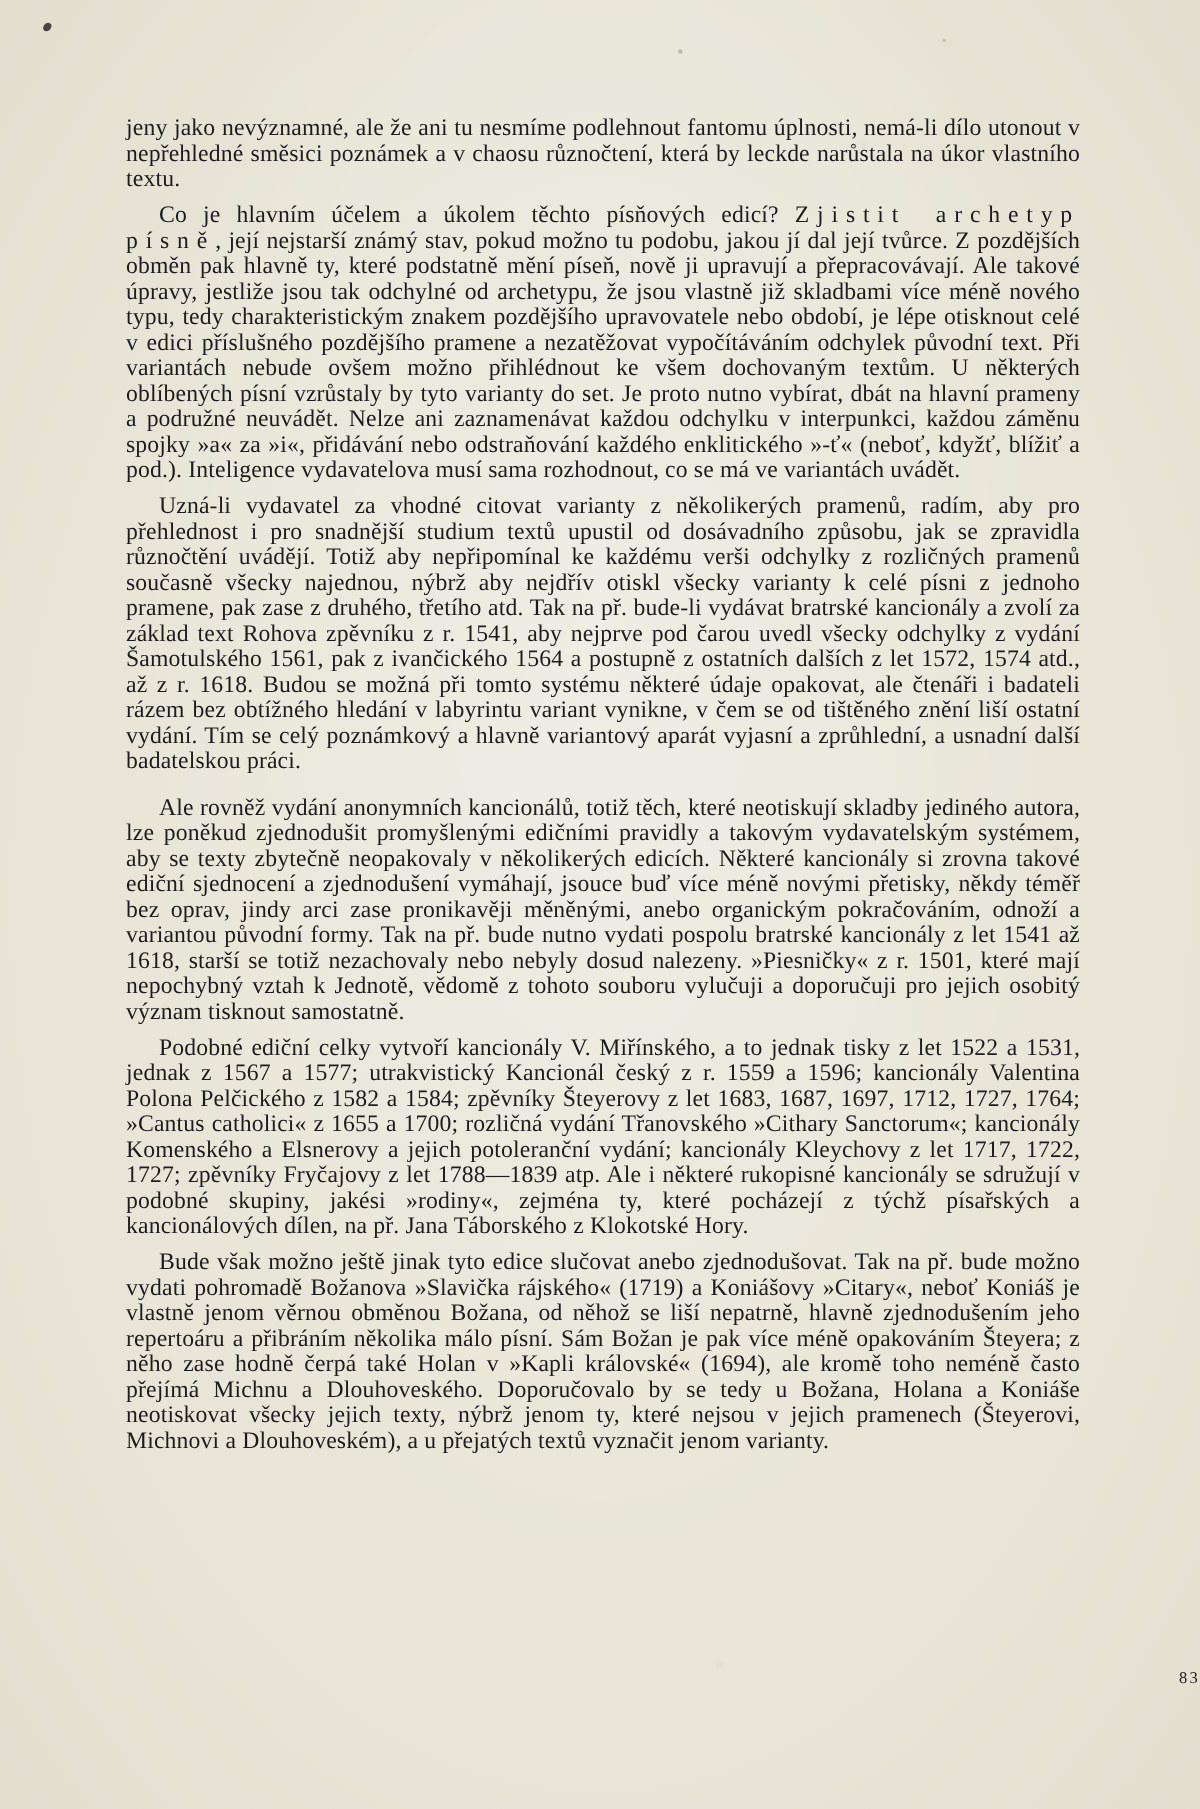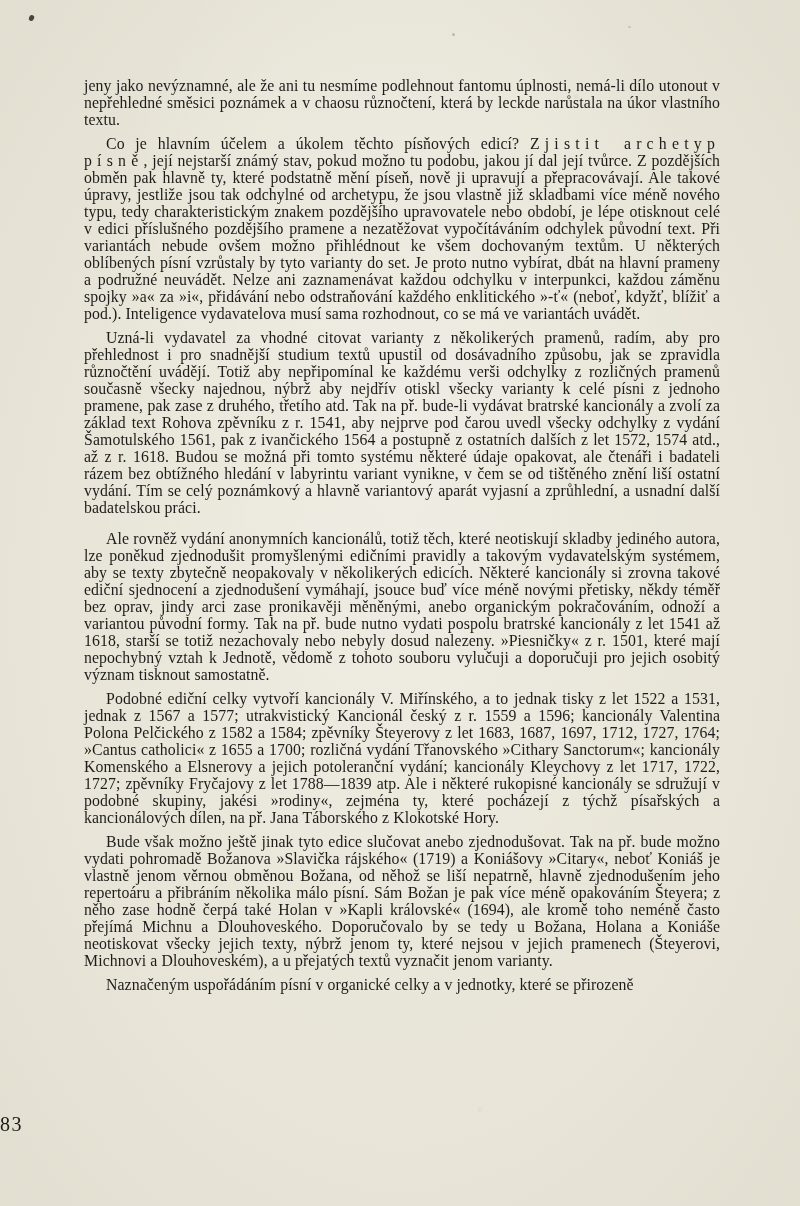--- a/index.html
+++ b/index.html
@@ -54,22 +54,22 @@
   }
   .sperr {
     letter-spacing: 0.33em;
     word-spacing: 0.25em;
   }
   .pagenum {
     position: absolute;
     top: 1113px;
     left: 0;
     width: 800px;
-    text-align: left;
-    font-size: 20px;
+    text-align: right;
+    font-size: 11px;
     letter-spacing: 1.5px;
   }
   .speck {
     position: absolute;
     pointer-events: none;
   }
   .speck.s1 {
     left: 29px; top: 15px;
     width: 5px; height: 6px;
     background: #2e2c28;
@@ -105,16 +105,15 @@
   <p class="p"><span>Co je hlavním účelem a úkolem těchto písňových edicí? </span><span class="sperr">Zjistit archetyp písně</span><span>, její nejstarší známý stav, pokud možno tu podobu, jakou jí dal její tvůrce. Z pozdějších obměn pak hlavně ty, které podstatně mění píseň, nově ji upravují a přepracovávají. Ale takové úpravy, jestliže jsou tak odchylné od archetypu, že jsou vlastně již skladbami více méně nového typu, tedy charakteristickým znakem pozdějšího upravovatele nebo období, je lépe otisknout celé v edici příslušného pozdějšího pramene a nezatěžovat vypočítáváním odchylek původní text. Při variantách nebude ovšem možno přihlédnout ke všem dochovaným textům. U některých oblíbených písní vzrůstaly by tyto varianty do set. Je proto nutno vybírat, dbát na hlavní prameny a podružné neuvádět. Nelze ani zaznamenávat každou odchylku v interpunkci, každou záměnu spojky »a« za »i«, přidávání nebo odstraňování každého enklitického »-ť« (neboť, kdyžť, blížiť a pod.). Inteligence vydavatelova musí sama rozhodnout, co se má ve variantách uvádět.</span></p>
 
   <p class="p">Uzná-li vydavatel za vhodné citovat varianty z několikerých pramenů, radím, aby pro přehlednost i pro snadnější studium textů upustil od dosávadního způsobu, jak se zpravidla různočtění uvádějí. Totiž aby nepřipomínal ke každému verši odchylky z rozličných pramenů současně všecky najednou, nýbrž aby nejdřív otiskl všecky varianty k celé písni z jednoho pramene, pak zase z druhého, třetího atd. Tak na př. bude-li vydávat bratrské kancionály a zvolí za základ text Rohova zpěvníku z r. 1541, aby nejprve pod čarou uvedl všecky odchylky z vydání Šamotulského 1561, pak z ivančického 1564 a postupně z ostatních dalších z let 1572, 1574 atd., až z r. 1618. Budou se možná při tomto systému některé údaje opakovat, ale čtenáři i badateli rázem bez obtížného hledání v labyrintu variant vynikne, v čem se od tištěného znění liší ostatní vydání. Tím se celý poznámkový a hlavně variantový aparát vyjasní a zprůhlední, a usnadní další badatelskou práci.</p>
 
   <p class="p gap-lg">Ale rovněž vydání anonymních kancionálů, totiž těch, které neotiskují skladby jediného autora, lze poněkud zjednodušit promyšlenými edičními pravidly a takovým vydavatelským systémem, aby se texty zbytečně neopakovaly v několikerých edicích. Některé kancionály si zrovna takové ediční sjednocení a zjednodušení vymáhají, jsouce buď více méně novými přetisky, někdy téměř bez oprav, jindy arci zase pronikavěji měněnými, anebo organickým pokračováním, odnoží a variantou původní formy. Tak na př. bude nutno vydati pospolu bratrské kancionály z let 1541 až 1618, starší se totiž nezachovaly nebo nebyly dosud nalezeny. »Piesničky« z r. 1501, které mají nepochybný vztah k Jednotě, vědomě z tohoto souboru vylučuji a doporučuji pro jejich osobitý význam tisknout samostatně.</p>
 
   <p class="p">Podobné ediční celky vytvoří kancionály V. Miřínského, a to jednak tisky z let 1522 a 1531, jednak z 1567 a 1577; utrakvistický Kancionál český z r. 1559 a 1596; kancionály Valentina Polona Pelčického z 1582 a 1584; zpěvníky Šteyerovy z let 1683, 1687, 1697, 1712, 1727, 1764; »Cantus catholici« z 1655 a 1700; rozličná vydání Třanovského »Cithary Sanctorum«; kancionály Komenského a Elsnerovy a jejich potoleranční vydání; kancionály Kleychovy z let 1717, 1722, 1727; zpěvníky Fryčajovy z let 1788—1839 atp. Ale i některé rukopisné kancionály se sdružují v podobné skupiny, jakési »rodiny«, zejména ty, které pocházejí z týchž písařských a kancionálových dílen, na př. Jana Táborského z Klokotské Hory.</p>
 
   <p class="p">Bude však možno ještě jinak tyto edice slučovat anebo zjednodušovat. Tak na př. bude možno vydati pohromadě Božanova »Slavička rájského« (1719) a Koniášovy »Citary«, neboť Koniáš je vlastně jenom věrnou obměnou Božana, od něhož se liší nepatrně, hlavně zjednodušením jeho repertoáru a přibráním několika málo písní. Sám Božan je pak více méně opakováním Šteyera; z něho zase hodně čerpá také Holan v »Kapli královské« (1694), ale kromě toho neméně často přejímá Michnu a Dlouhoveského. Doporučovalo by se tedy u Božana, Holana a Koniáše neotiskovat všecky jejich texty, nýbrž jenom ty, které nejsou v jejich pramenech (Šteyerovi, Michnovi a Dlouhoveském), a u přejatých textů vyznačit jenom varianty.</p>
 
-  <p class="p">Naznačeným uspořádáním písní v organické celky a v jednotky, které se přirozeně</p>
 </div>
 
 <div class="pagenum">83</div>
 
 </body></html>

